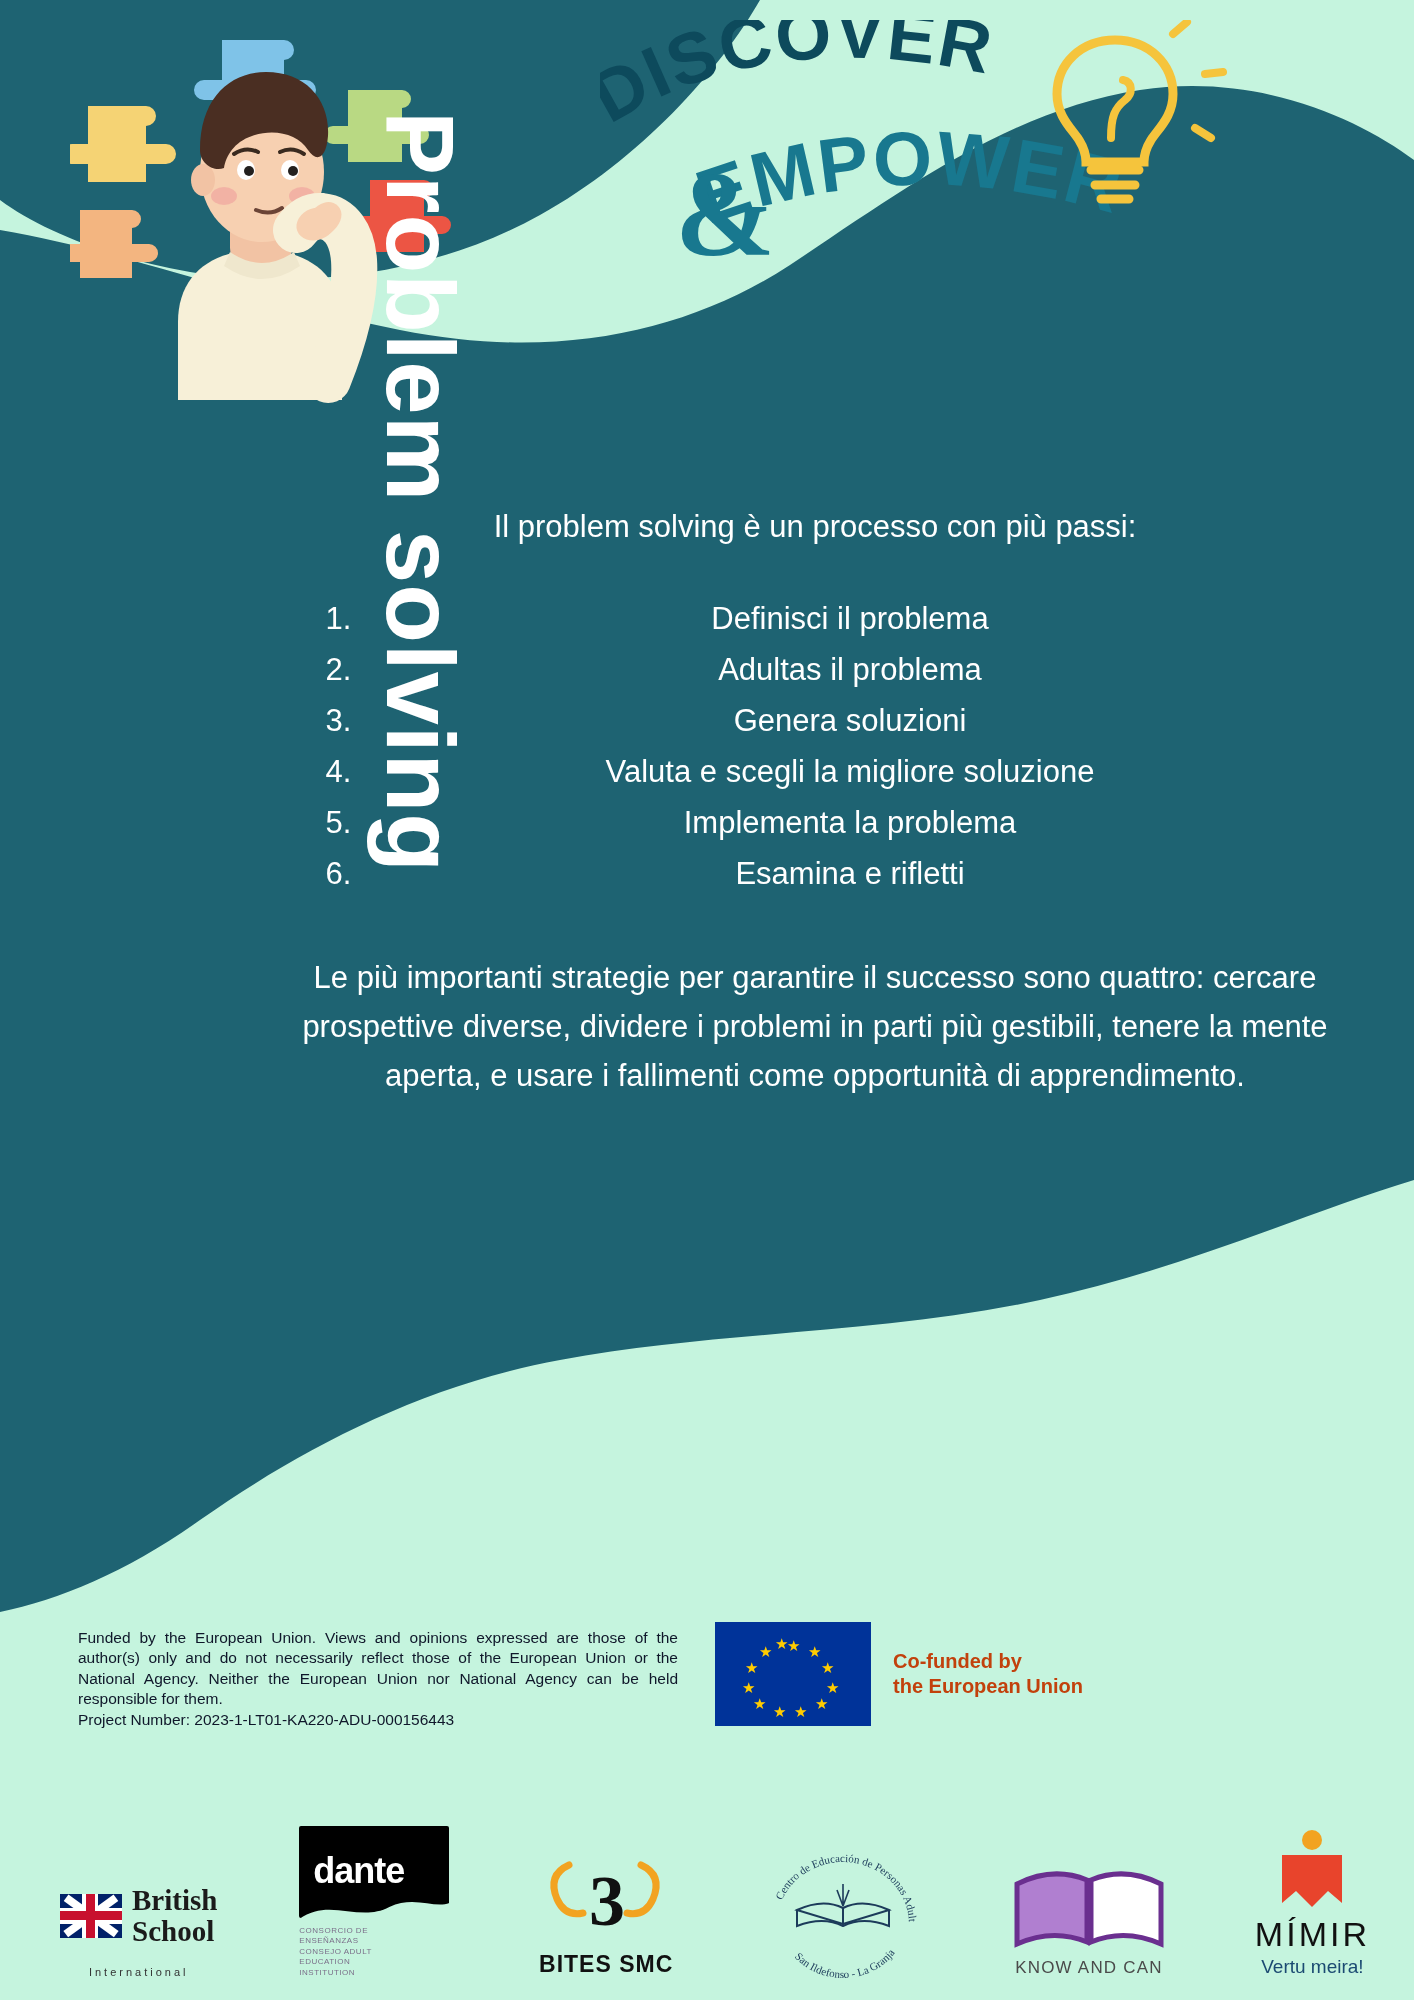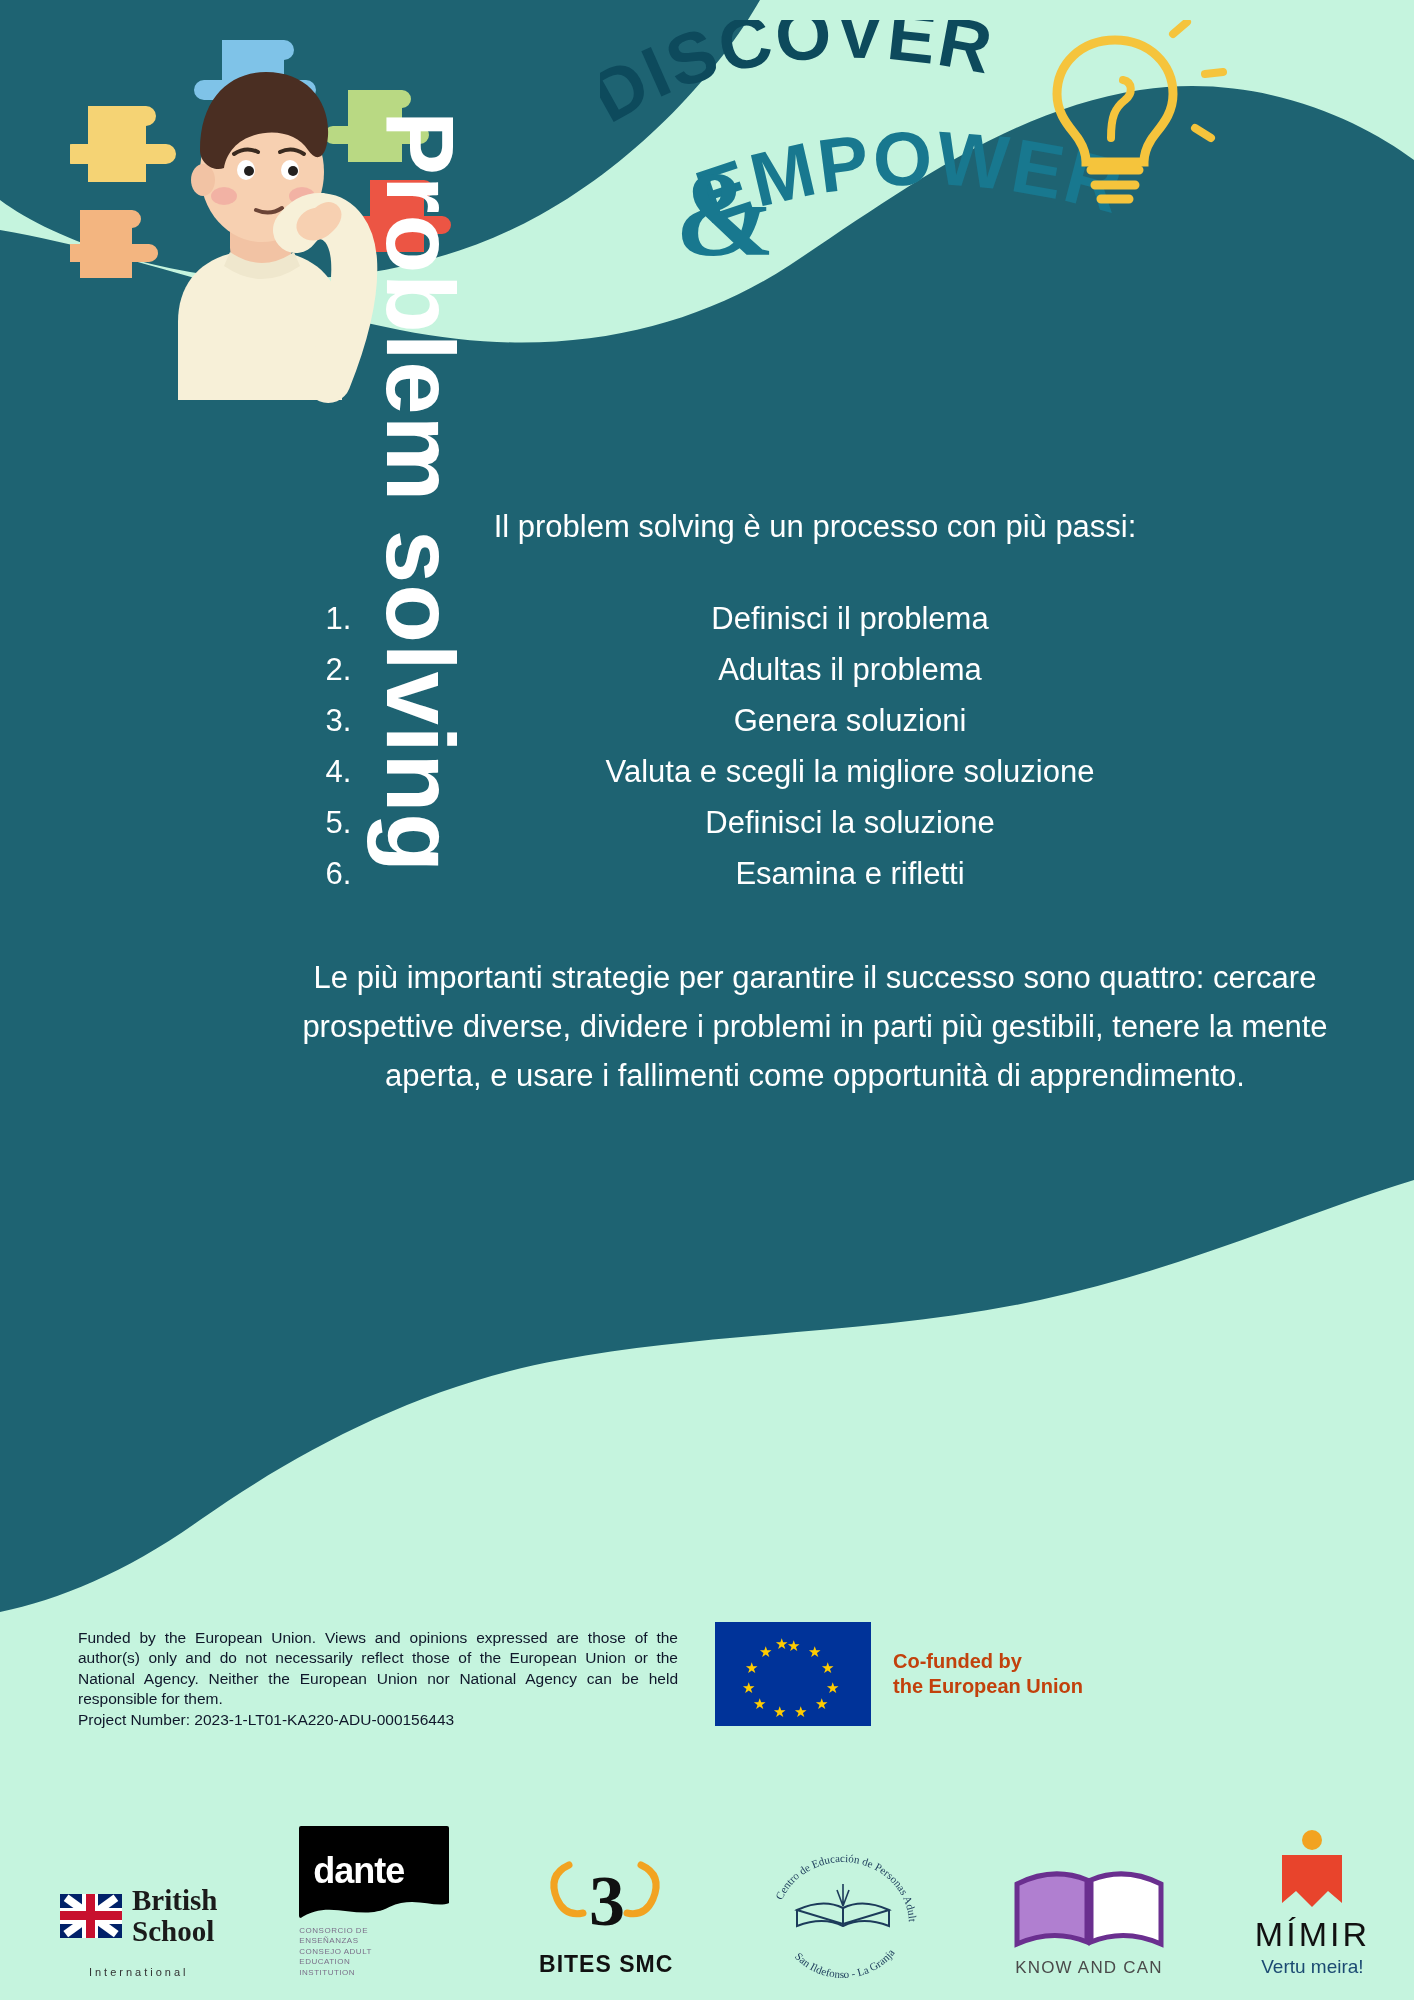--- a/index.html
+++ b/index.html
@@ -386,21 +386,21 @@
 <div class="vertical-title">Problem solving</div>
 
 <div class="content">
   <p class="intro">Il problem solving è un processo con più passi:</p>
 
   <ol class="steps">
     <li>Definisci il problema</li>
     <li>Adultas il problema</li>
     <li>Genera soluzioni</li>
     <li>Valuta e scegli la migliore soluzione</li>
-    <li>Definisci la soluzione</li>
+    <li>Implementa la problema</li>
     <li>Esamina e rifletti</li>
   </ol>
 
   <p class="strategies">Le più importanti strategie per garantire il successo sono quattro: cercare prospettive diverse, dividere i problemi in parti più gestibili, tenere la mente aperta, e usare i fallimenti come opportunità di apprendimento.</p>
 </div>
 
 <div class="footer">
 
   <div class="funding-text">
     <span>Funded by the European Union. Views and opinions expressed are those of the author(s) only and do not necessarily reflect those of the European Union or the National Agency. Neither the European Union nor National Agency can be held responsible for them.</span>

